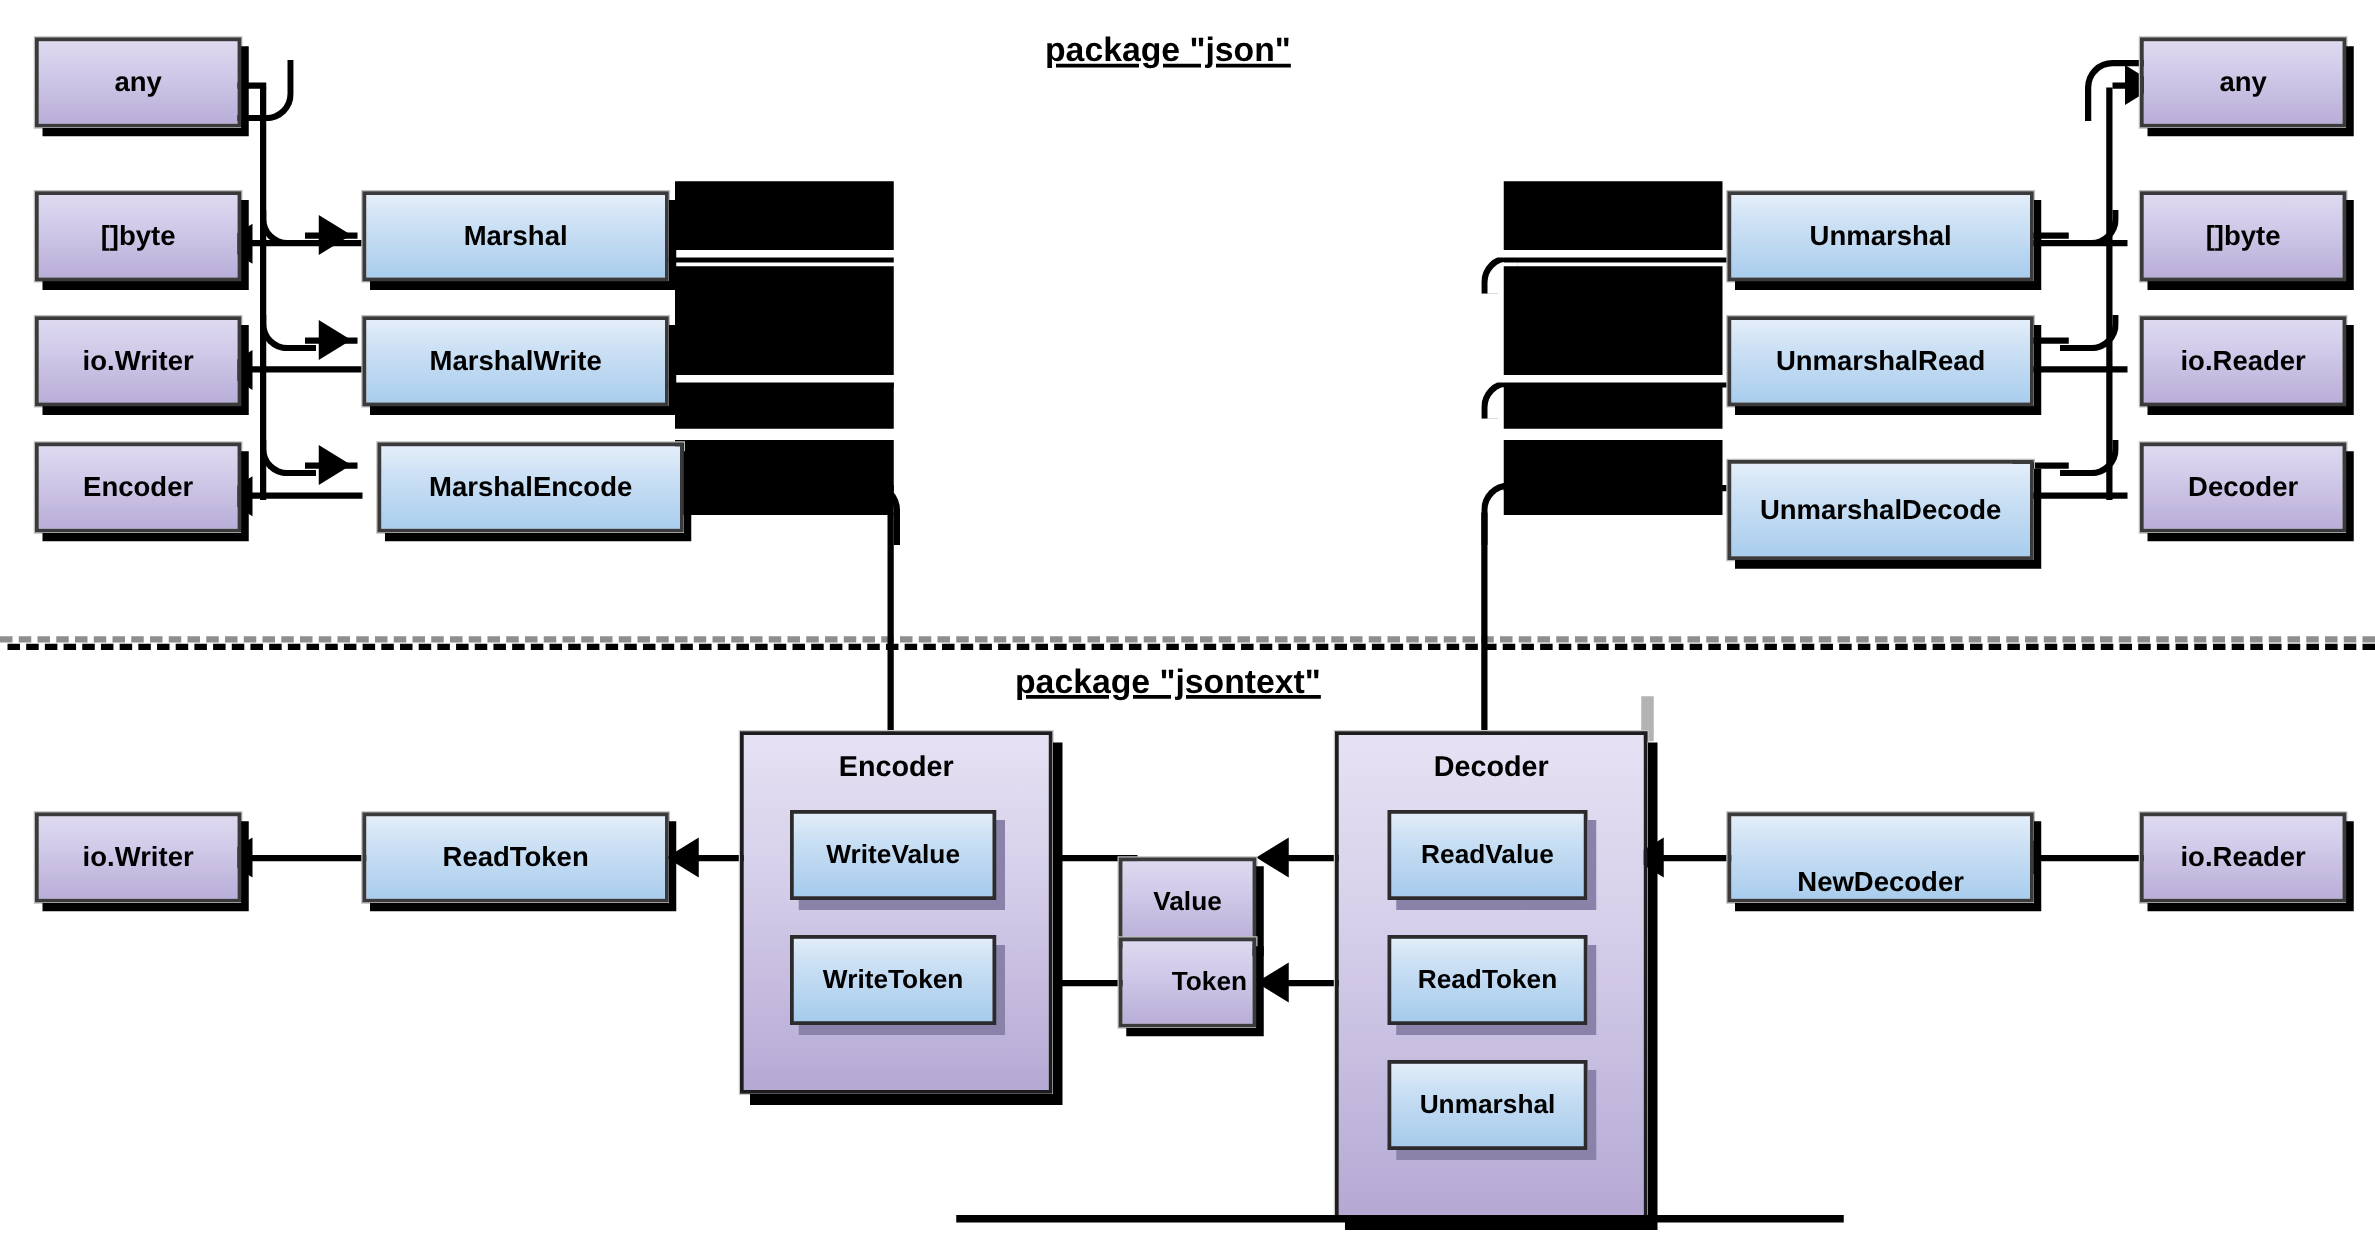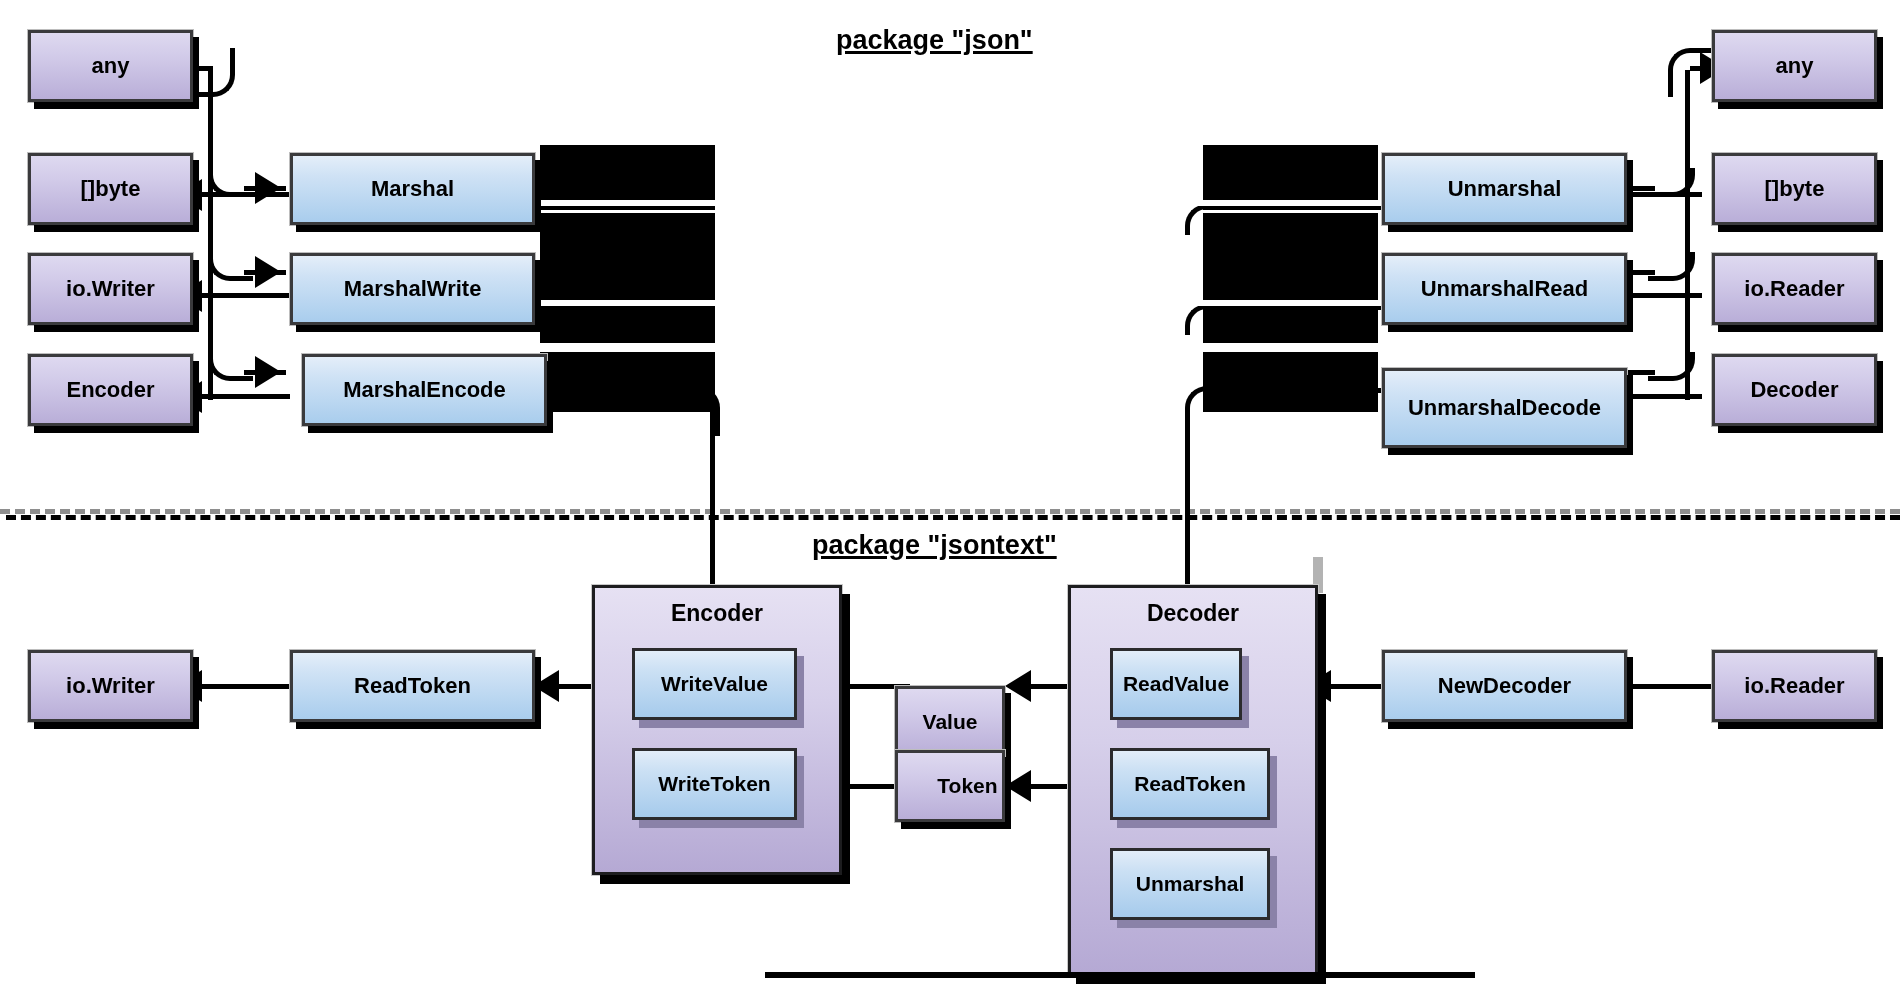--- a/index.html
+++ b/index.html
@@ -228,34 +228,34 @@
 
   <div class="ln" style="left:1012px;top:684px;width:105px;height:5px;"></div>
   <div class="ah ah-l" style="left:1005px;top:670px;"></div>
   <div class="ln" style="left:1012px;top:784px;width:105px;height:5px;"></div>
   <div class="ah ah-l" style="left:1005px;top:770px;"></div>
 
   <div class="graymark" style="left:1313px;top:557px;width:10px;height:36px;"></div>
   <div class="group" style="left:1068px;top:585px;width:250px;height:390px;">
     <div class="group-title">Decoder</div>
   </div>
-  <div class="method" style="left:1110px;top:648px;width:132px;height:72px;">
+  <div class="method" style="left:1110px;top:648px;width:160px;height:72px;">
     <span>ReadValue</span>
   </div>
   <div class="method" style="left:1110px;top:748px;width:160px;height:72px;">
     <span>ReadToken</span>
   </div>
   <div class="method" style="left:1110px;top:848px;width:160px;height:72px;">
     <span>Unmarshal</span>
   </div>
 
   <div class="ln" style="left:1330px;top:684px;width:100px;height:5px;"></div>
   <div class="ah ah-l" style="left:1305px;top:670px;"></div>
 
-  <div class="node blue n-mid" style="left:1382px;top:650px;width:245px;height:72px;">
+  <div class="node blue n-mid" style="left:1382px;top:650px;width:245px;height:72px;align-items:flex-end;">
     <span>NewDecoder</span>
   </div>
 
   <div class="ln" style="left:1630px;top:684px;width:95px;height:5px;"></div>
   <div class="ah ah-l" style="left:1605px;top:670px;"></div>
 
   <div class="node purple n-mid" style="left:1712px;top:650px;width:165px;height:72px;">
     <span>io.Reader</span>
   </div>
 

